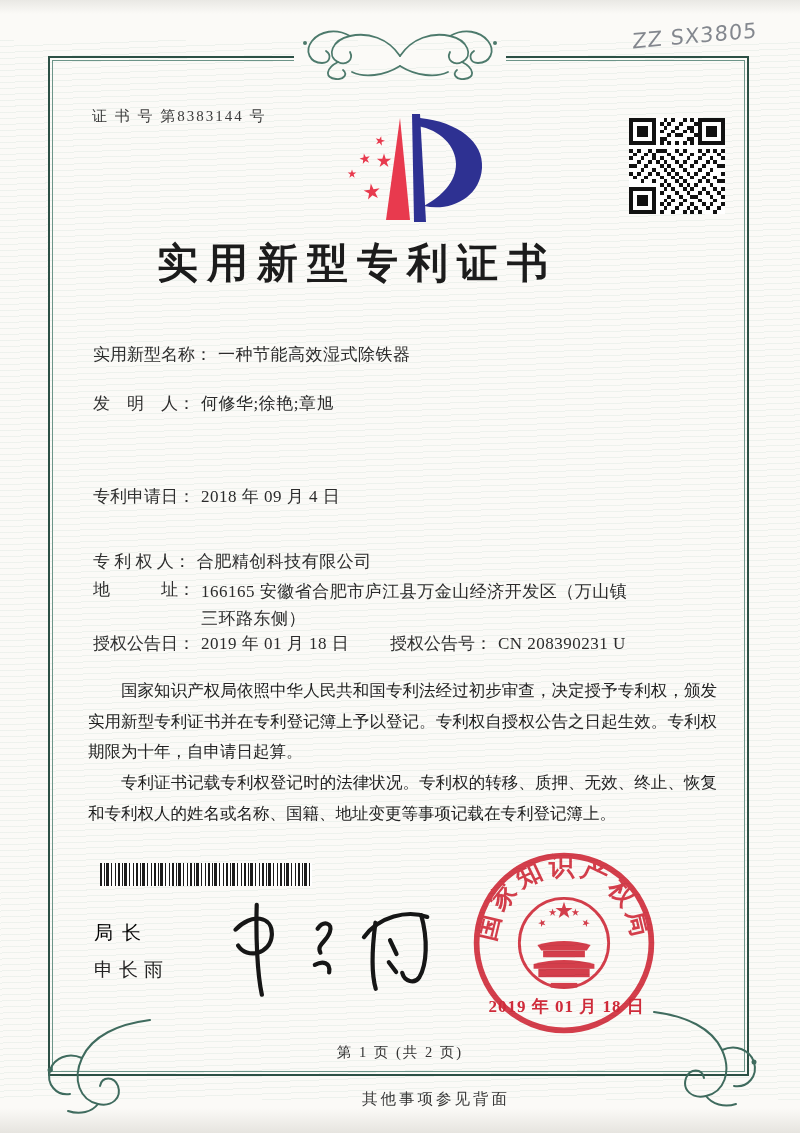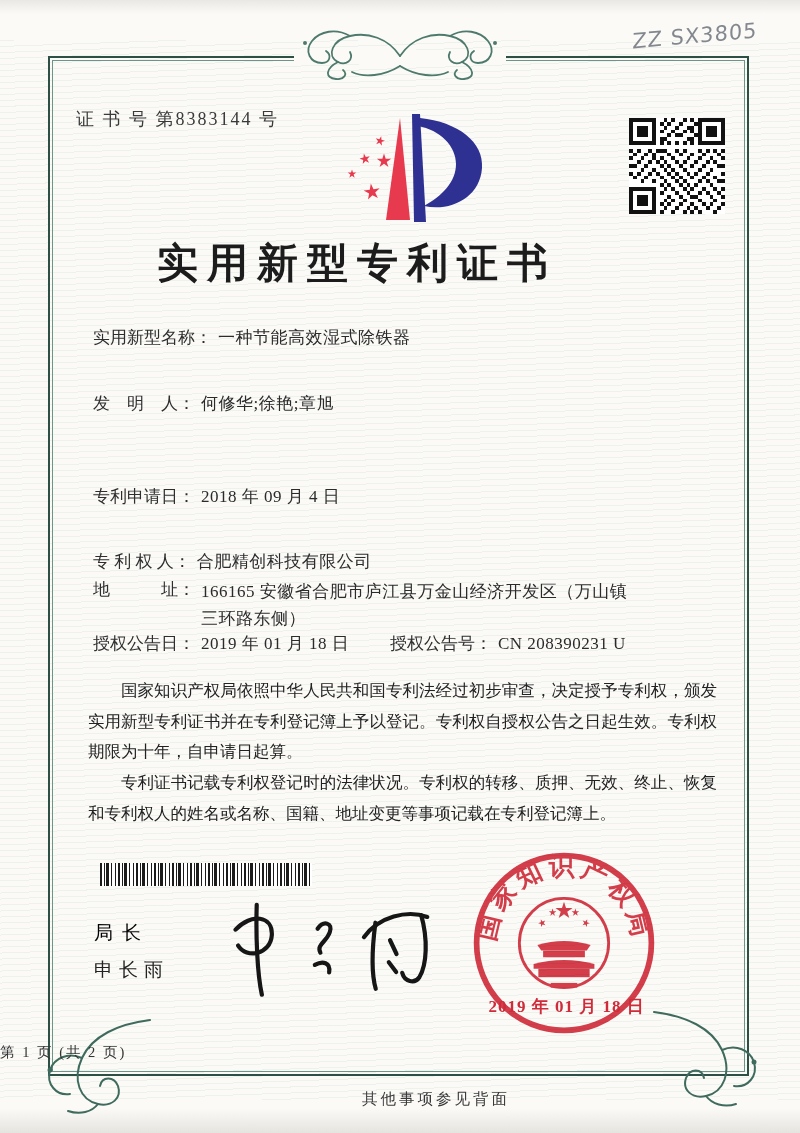--- a/index.html
+++ b/index.html
@@ -27,22 +27,22 @@
     border:1px solid #6c9488;
   }
   .orn{position:absolute;}
   .handnote{
     position:absolute;left:632px;top:22px;width:170px;
     font-family:"DejaVu Sans",sans-serif;
     color:#83878e;font-size:21px;letter-spacing:1px;
     transform:rotate(-5deg) skewX(-6deg);
   }
   .certno{
-    position:absolute;left:76px;top:107px;
-    font-size:18px;color:#3a3a3a;letter-spacing:2px;
+    position:absolute;left:92px;top:107px;
+    font-size:15px;color:#3a3a3a;letter-spacing:2px;
   }
   .logo{position:absolute;left:338px;top:110px;}
   .qr{position:absolute;left:629px;top:118px;width:96px;height:96px;}
   .title{
     position:absolute;left:0;top:236px;width:705px;margin:0;
     text-align:center;font-size:41px;font-weight:700;color:#1c1c1c;
     letter-spacing:9px;text-indent:9px;
   }
   .row{position:absolute;left:93px;width:640px;font-size:17px;color:#2b2b2b;}
   .row .lbl{color:#2e2e2e;}
@@ -63,21 +63,21 @@
   }
   .signer-title{position:absolute;left:94px;top:920px;font-size:19px;color:#000000;letter-spacing:9px;}
   .signer-name{position:absolute;left:94px;top:957px;font-size:19px;color:#222;letter-spacing:6px;}
   .signature{position:absolute;left:222px;top:880px;transform:rotate(-2deg);}
   .seal{position:absolute;left:469px;top:848px;mix-blend-mode:multiply;opacity:.93;}
   .seal-date{
     position:absolute;left:484px;top:995px;width:165px;text-align:center;
     font-size:17px;color:#cf2b3a;letter-spacing:1px;font-weight:600;
   }
   .page-info{
-    position:absolute;left:0;top:1043px;width:800px;
+    position:absolute;left:0;top:1043px;width:800px;text-align:center;
     font-size:14.5px;color:#333;letter-spacing:2px;
   }
   .back-note{
     position:absolute;left:0;top:1089px;width:800px;text-align:center;
     font-size:15.5px;color:#3a3a3a;letter-spacing:3px;padding-left:36px;
   }
 </style>
 </head>
 <body>
 
@@ -166,21 +166,21 @@
         <rect x="20" y="2" width="3" height="3"></rect>
         <rect x="2" y="20" width="3" height="3"></rect>
       <path d="M9,0h1v1h-1z M11,0h1v1h-1z M14,0h1v1h-1z M16,0h1v1h-1z M8,1h1v1h-1z M10,1h1v1h-1z M13,1h1v1h-1z M17,1h1v1h-1z M9,2h1v1h-1z M12,2h1v1h-1z M15,2h2v1h-2z M8,3h1v1h-1z M11,3h1v1h-1z M14,3h1v1h-1z M16,3h1v1h-1z M10,4h1v1h-1z M12,4h2v1h-2z M17,4h1v1h-1z M8,5h2v1h-2z M15,5h2v1h-2z M8,6h1v1h-1z M10,6h1v1h-1z M12,6h1v1h-1z M14,6h1v1h-1z M16,6h1v1h-1z M0,8h1v1h-1z M2,8h1v1h-1z M5,8h1v1h-1z M7,8h3v1h-3z M12,8h1v1h-1z M14,8h1v1h-1z M18,8h1v1h-1z M20,8h1v1h-1z M22,8h1v1h-1z M24,8h1v1h-1z M1,9h1v1h-1z M4,9h1v1h-1z M6,9h1v1h-1z M10,9h1v1h-1z M13,9h1v1h-1z M16,9h1v1h-1z M19,9h1v1h-1z M23,9h1v1h-1z M0,10h1v1h-1z M3,10h1v1h-1z M6,10h1v1h-1z M8,10h1v1h-1z M11,10h1v1h-1z M15,10h1v1h-1z M18,10h1v1h-1z M21,10h1v1h-1z M24,10h1v1h-1z M2,11h1v1h-1z M5,11h1v1h-1z M7,11h1v1h-1z M9,11h1v1h-1z M12,11h1v1h-1z M14,11h1v1h-1z M17,11h1v1h-1z M20,11h1v1h-1z M22,11h1v1h-1z M0,12h2v1h-2z M4,12h1v1h-1z M8,12h1v1h-1z M10,12h1v1h-1z M13,12h1v1h-1z M16,12h1v1h-1z M19,12h1v1h-1z M23,12h2v1h-2z M3,13h1v1h-1z M6,13h1v1h-1z M9,13h1v1h-1z M11,13h1v1h-1z M14,13h1v1h-1z M18,13h1v1h-1z M21,13h1v1h-1z M0,14h1v1h-1z M2,14h1v1h-1z M5,14h1v1h-1z M7,14h1v1h-1z M10,14h1v1h-1z M12,14h1v1h-1z M15,14h1v1h-1z M17,14h1v1h-1z M20,14h1v1h-1z M24,14h1v1h-1z M1,15h1v1h-1z M4,15h1v1h-1z M8,15h1v1h-1z M11,15h1v1h-1z M13,15h1v1h-1z M16,15h1v1h-1z M19,15h1v1h-1z M22,15h1v1h-1z M3,16h1v1h-1z M6,16h1v1h-1z M9,16h1v1h-1z M12,16h1v1h-1z M14,16h1v1h-1z M18,16h1v1h-1z M20,16h1v1h-1z M23,16h2v1h-2z M8,17h1v1h-1z M10,17h1v1h-1z M13,17h1v1h-1z M15,17h1v1h-1z M17,17h1v1h-1z M21,17h1v1h-1z M9,18h1v1h-1z M11,18h1v1h-1z M14,18h1v1h-1z M16,18h1v1h-1z M19,18h1v1h-1z M22,18h1v1h-1z M24,18h1v1h-1z M8,19h1v1h-1z M12,19h1v1h-1z M15,19h1v1h-1z M18,19h1v1h-1z M20,19h1v1h-1z M23,19h1v1h-1z M10,20h1v1h-1z M13,20h1v1h-1z M16,20h2v1h-2z M21,20h1v1h-1z M24,20h1v1h-1z M9,21h1v1h-1z M11,21h1v1h-1z M14,21h1v1h-1z M18,21h1v1h-1z M22,21h1v1h-1z M8,22h1v1h-1z M10,22h1v1h-1z M13,22h1v1h-1z M16,22h1v1h-1z M19,22h1v1h-1z M21,22h1v1h-1z M24,22h1v1h-1z M9,23h1v1h-1z M12,23h1v1h-1z M15,23h1v1h-1z M17,23h1v1h-1z M20,23h1v1h-1z M23,23h1v1h-1z M8,24h1v1h-1z M11,24h1v1h-1z M14,24h1v1h-1z M16,24h1v1h-1z M18,24h1v1h-1z M22,24h1v1h-1z"></path>
     </g>
   </svg>
 
   
   <h1 class="title">实用新型专利证书</h1>
 
   
-  <div class="row" style="top:326px">
+  <div class="row" style="top:343px">
     <span class="lbl">实用新型名称：</span><span class="val">一种节能高效湿式除铁器</span>
   </div>
   <div class="row" style="top:392px">
     <span class="lbl">发　明　人：</span><span class="val">何修华;徐艳;章旭</span>
   </div>
   <div class="row" style="top:485px">
     <span class="lbl">专利申请日：</span><span class="val">2018 年 09 月 4 日</span>
   </div>
   <div class="row" style="top:550px">
     <span class="lbl">专 利 权 人：</span><span class="val">合肥精创科技有限公司</span>

